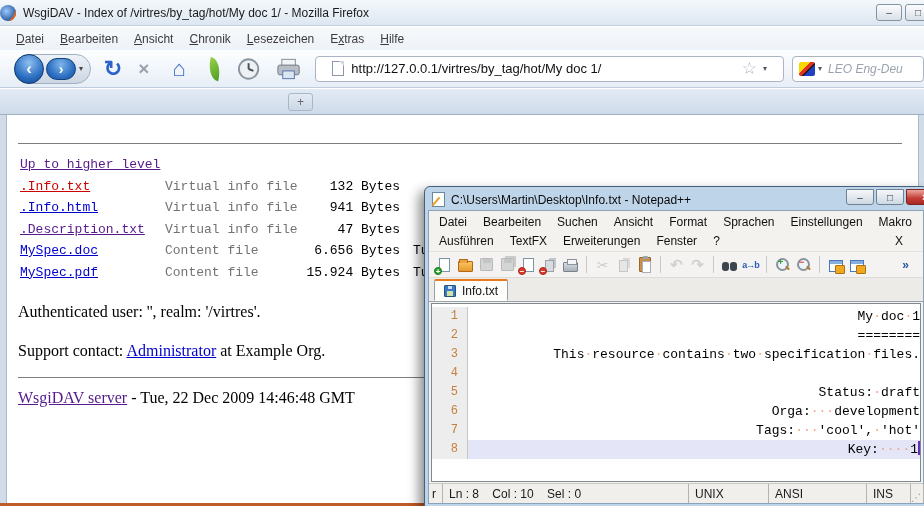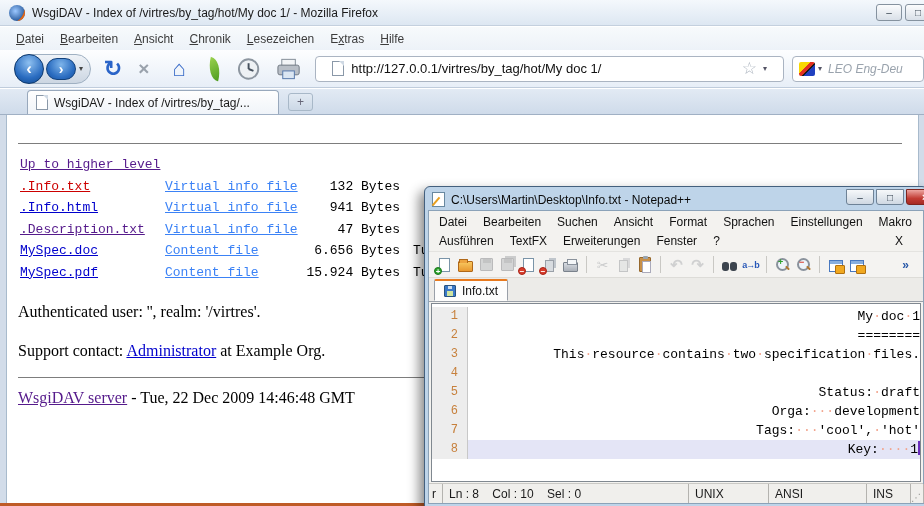--- a/index.html
+++ b/index.html
@@ -5,21 +5,21 @@
   * { margin:0; padding:0; box-sizing:border-box; }
   html,body { background:#555; }
   #canvas {
     position:relative; width:924px; height:506px; overflow:hidden;
     background:#fff; font-family:"Liberation Sans", sans-serif;
   }
 
   
   .ff-titlebar { position:absolute; left:0; top:0; right:0; height:26px;
     background:linear-gradient(#f4f8fc,#dde7f2); border-bottom:1px solid #c4d0de;
-    display:flex; align-items:center; padding-left:9px; }
+    display:flex; align-items:center; padding-left:0; }
   .ff-logo { width:16px; height:16px; border-radius:50%; position:relative; flex:0 0 16px;
     background:radial-gradient(circle at 40% 38%, #9cc8ff, #2a5c9e 72%); overflow:hidden; }
   .ff-logo::after { content:''; position:absolute; inset:-2px; border-radius:50%;
     border-right:4px solid #e8650f; transform:rotate(32deg); }
   .ff-title-text { font-size:12px; color:#1a1a1a; margin-left:7px; white-space:nowrap; }
   .ff-winbtns { position:absolute; top:4px; left:876px; display:flex; gap:3px; }
   .winbtn { width:26px; height:17px; border:1px solid #85929f; border-radius:3px;
     background:linear-gradient(#fbfcfd,#d9e0e8); font-size:10px; color:#3a4653;
     display:flex; align-items:center; justify-content:center; }
 
@@ -84,21 +84,21 @@
   .ff-content { position:absolute; left:8px; top:115px; right:6px; bottom:3px;
     background:#fff; overflow:hidden; }
   .doc { padding:12px 14px 0 10px; }
   .doc h1 { font-family:"Liberation Serif", serif; font-size:31px; font-weight:bold; color:#000;
     letter-spacing:0; }
   .doc hr { border:none; border-top:1px solid #7d7d7d; margin:16px 2px 10px 0; }
   .mono { font-family:"Liberation Mono", monospace; font-size:13px; line-height:21.5px; margin-left:2px; }
   .uplink { color:#551a8b; text-decoration:underline; }
   .file-row { white-space:nowrap; }
   .f-name { display:inline-block; width:145px; text-decoration:underline; }
-  .f-type { display:inline-block; width:135px; color:#3b82f6;text-decoration:underline; }
+  .f-type { display:inline-block; width:135px; color:#737373; }
   .f-size { display:inline-block; width:100px; text-align:right; color:#000; }
   .f-date { margin-left:13px; color:#000; }
   .c-blue { color:#0000cc; } .c-red { color:#cc0000; } .c-purple { color:#551a8b; }
   .serif { font-family:"Liberation Serif", serif; font-size:16px; color:#000; }
   .p-auth { margin-top:20px; }
   .p-support { margin-top:21px; }
   .p-footer { margin-top:11px; }
   .a-blue { color:#0000cc; text-decoration:underline; }
   .a-purple { color:#551a8b; text-decoration:underline; }
   .hr2 { margin-top:17px !important; }
@@ -253,24 +253,20 @@
       <span class="url-caret">▾</span>
     </span>
     <span class="searchbox">
       <span class="leo-icon"></span>
       <span class="search-caret">▾</span>
       <span class="search-text">LEO Eng-Deu</span>
     </span>
   </div>
 
   <div class="ff-tabbar">
-    <span class="ff-tab">
-      <span class="pageicon"></span>
-      <span class="ff-tab-label">WsgiDAV - Index of /virtres/by_tag/...</span>
-    </span>
     <span class="ff-newtab">+</span>
   </div>
 
   <div class="ff-leftframe"></div>
   <div class="ff-rightframe"></div>
 
   <div class="ff-content">
     <div class="doc">
       <hr>
       <div class="mono">

